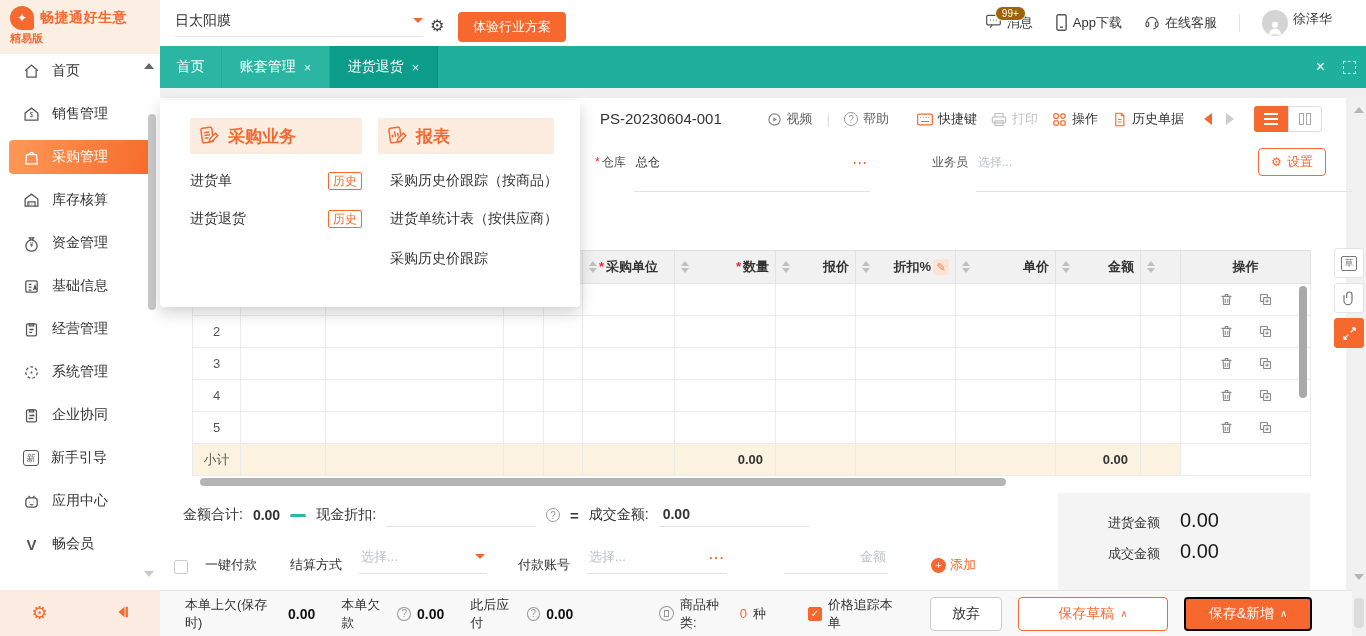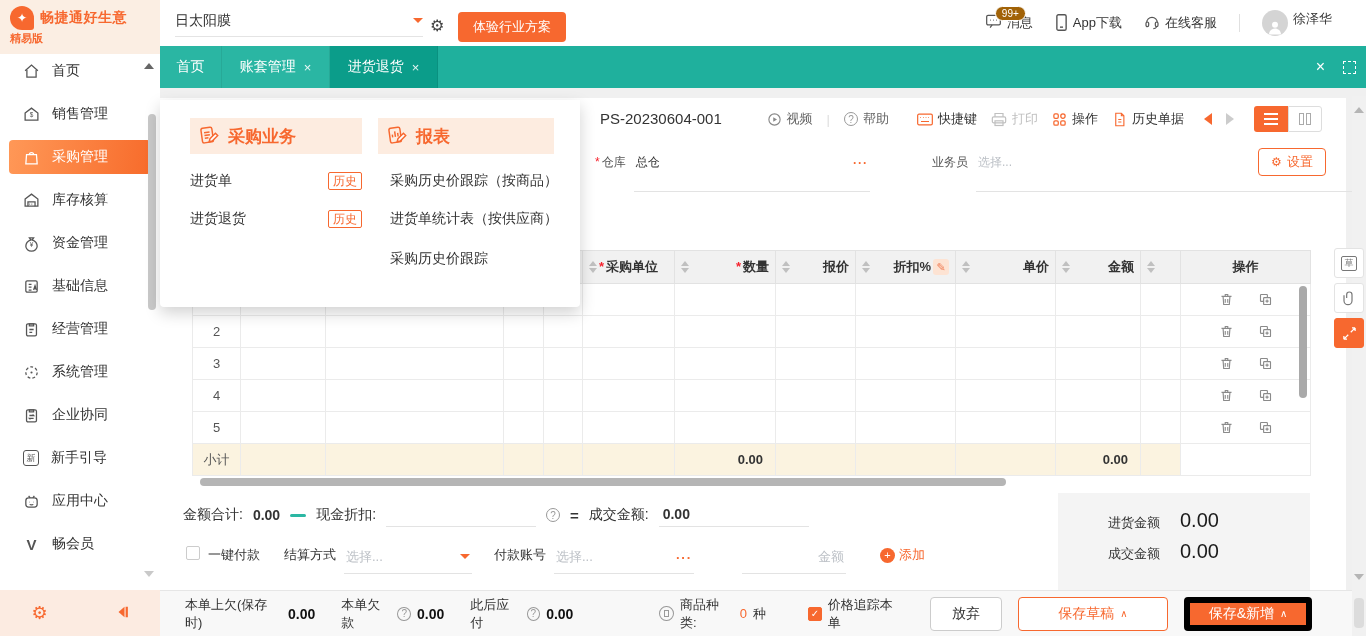--- a/index.html
+++ b/index.html
@@ -93,41 +93,41 @@
   tr.sub td.white{background:#fff}
   .hthumb{position:absolute;left:40px;top:390px;width:806px;height:8px;background:#b5b5b5;border-radius:4px}
   .vthumb{position:absolute;left:1139px;top:198px;width:8px;height:112px;background:#a9a9a9;border-radius:4px}
 
   
   .totals{position:absolute;left:23px;top:412px;height:30px;display:flex;align-items:center;gap:10px;font-size:14px}
   .bold{font-weight:bold}
   .minus{width:16px;height:3px;background:#2bb7a3;border-radius:2px}
   .uline{border-bottom:1px solid #e3e3e3;height:24px;display:flex;align-items:flex-end;padding:0 4px 4px 4px}
   .eq{font-weight:bold;font-size:15px;color:#333}
-  .payrow{position:absolute;left:26px;top:458px;display:flex;align-items:flex-start;gap:8px;font-size:13px}
+  .payrow{position:absolute;left:14px;top:458px;display:flex;align-items:flex-end;gap:17px;font-size:13px}
   .cb{width:14px;height:14px;border:1px solid #ccc;border-radius:2px;background:#fff}
   .cb.on{background:#f7682f;border-color:#f7682f;color:#fff;font-size:10px;display:flex;align-items:center;justify-content:center}
   .selbox{display:flex;align-items:center;border-bottom:1px solid #e3e3e3;padding:2px 2px 7px 2px}
   .ph{color:#bcc0c6}
   .addlink{display:flex;align-items:center;gap:4px;color:#f7682f;margin-left:26px}
   .pluscirc{width:15px;height:15px;border-radius:50%;background:#f7682f;color:#fff;font-size:11px;display:flex;align-items:center;justify-content:center}
   .summary{position:absolute;left:898px;top:405px;width:252px;height:97px;background:#f4f4f4;padding:16px 0 0 50px}
   .sumrow{display:flex;align-items:baseline;gap:20px;margin-bottom:8px}
   .sumrow .sv{font-size:20px;color:#1a1a1a}
 
   
   .footer{position:absolute;left:0;top:590px;width:1366px;height:46px;background:#f8f8f8;border-top:1px solid #e6e6e6;display:flex;align-items:center;padding-left:185px;gap:26px;z-index:24}
   .fitem{display:flex;align-items:center;gap:6px;font-size:13px;color:#333}
   .fval-b{font-weight:bold;font-size:14px;color:#111}
   .orange{color:#f7682f}
   .fbtns{margin-left:auto;margin-right:54px;display:flex;gap:16px}
   .btn{height:34px;border-radius:4px;font-size:14px;display:flex;align-items:center;justify-content:center;gap:6px}
   .btn.plain{width:72px;background:#fff;border:1px solid #ccc;color:#333}
   .btn.outline{width:150px;background:#fff;border:1px solid #f7682f;color:#f7682f}
-  .btn.solid{width:128px;background:#f7682f;border:6px solid #000000;color:#fff}
+  .btn.solid{width:128px;background:#f7682f;border:2px solid #000000;color:#fff}
   .chev-up{font-size:10px}
   .skuicon{width:15px;height:15px;border:1.5px solid #999;border-radius:50%;display:flex;align-items:center;justify-content:center}
   .skuicon i{width:5px;height:7px;border:1px solid #999}
 
   
   .popup{position:absolute;left:160px;top:100px;width:420px;height:207px;background:#fff;z-index:50;box-shadow:0 6px 16px rgba(0,0,0,.18);border-radius:0 0 4px 4px}
   .pop-head{position:absolute;top:18px;height:36px;background:#fdece0;display:flex;align-items:center;gap:8px;padding-left:8px}
   .pop-head .t{color:#f7682f;font-weight:bold;font-size:17px}
   .pop-item{position:absolute;font-size:14px;color:#333;display:flex;align-items:center}
   .hist{border:1px solid #f7682f;color:#f7682f;font-size:12px;padding:1px 4px;border-radius:2px;line-height:1.2}

